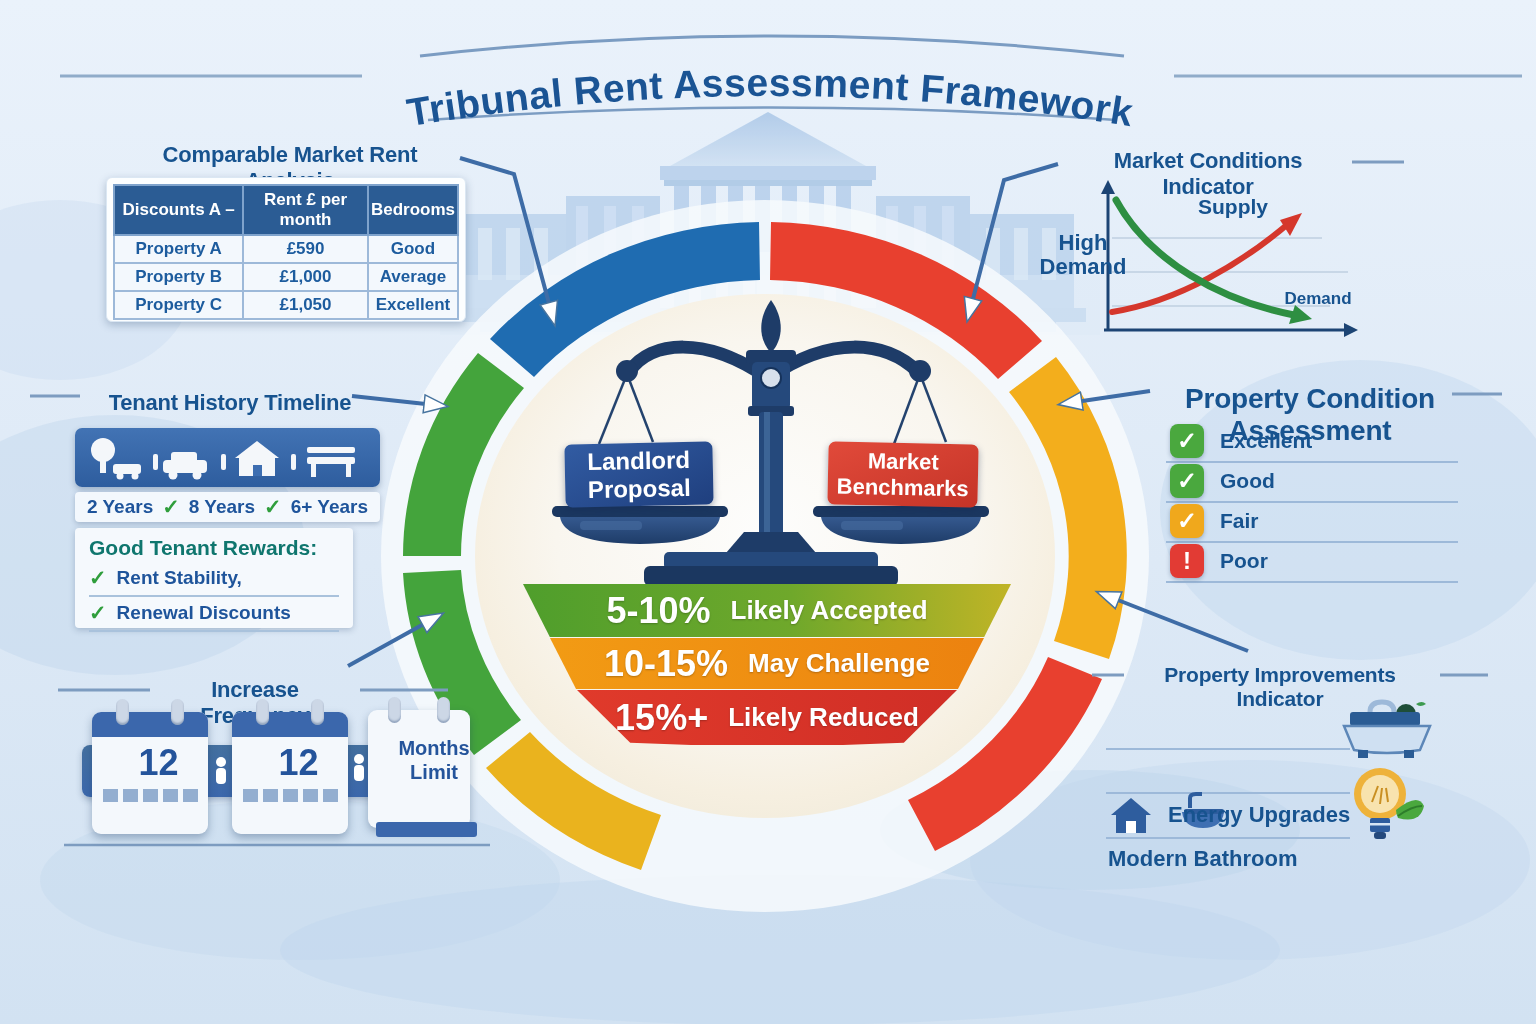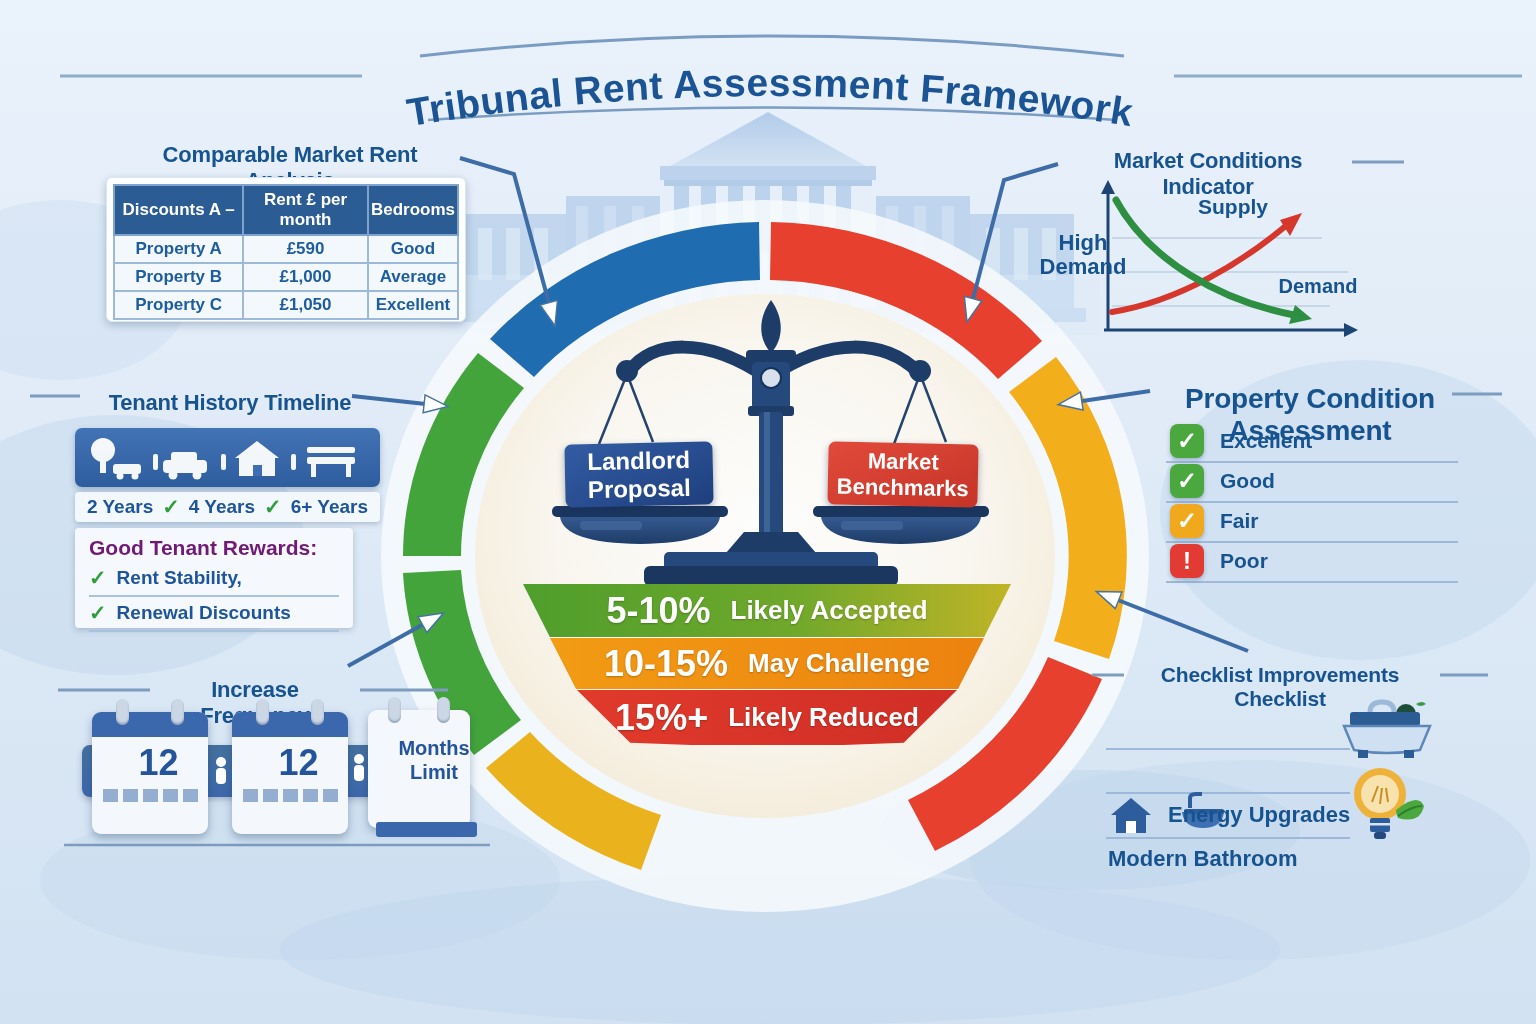--- a/index.html
+++ b/index.html
@@ -14,21 +14,21 @@
   table.cmp{border-collapse:collapse;width:100%;height:100%;}
   table.cmp th{background:#2b5c94;color:#fff;font-size:17px;font-weight:bold;border:2px solid #7fa3cc;padding:4px 2px;}
   table.cmp td{color:#1d5c9e;font-size:17px;font-weight:bold;text-align:center;background:#f3f8fd;border:2px solid #9db9d9;padding:3px 2px;}
   
   .band{background:linear-gradient(180deg,#4273b4,#2e5d9e);border-radius:7px;box-shadow:0 3px 6px rgba(30,60,100,.3);}
   .yearsrow{background:#f3f8fd;border-radius:4px;box-shadow:0 2px 5px rgba(30,60,100,.25);
     display:flex;align-items:center;justify-content:center;gap:9px;
     font-size:19px;font-weight:bold;color:#1e549b;}
   .chk{color:#2f9e3c;font-size:21px;font-weight:bold;}
   .rewards{background:#f5f9fd;border-radius:4px;box-shadow:0 2px 6px rgba(30,60,100,.25);padding:8px 14px 4px 14px;box-sizing:border-box;}
-  .rewards .rtitle{font-size:21px;font-weight:bold;color:#701a75;margin-bottom:2px;}
+  .rewards .rtitle{font-size:21px;font-weight:bold;color:#0f766e;margin-bottom:2px;}
   .rewards .row{display:flex;align-items:center;gap:10px;font-size:19px;font-weight:bold;color:#1e549b;
     border-bottom:2px solid #a9c2dc;padding:4px 0 5px 0;}
   
   .calband{background:linear-gradient(180deg,#44709f,#3c68ac);border-radius:8px;box-shadow:0 3px 6px rgba(30,60,100,.3);}
   .cal{position:absolute;background:#f4f8fc;border-radius:9px;box-shadow:0 4px 8px rgba(30,60,100,.35);z-index:3;}
   .cal .ring{position:absolute;top:-13px;width:13px;height:26px;background:#ccd7e6;border-radius:7px;box-shadow:inset 0 -2px 2px rgba(60,90,130,.4);}
   .cal .hdr{height:25px;background:#3b67ac;border-radius:9px 9px 0 0;}
   .cal .num{text-align:center;font-size:36px;font-weight:bold;color:#24549b;line-height:52px;padding-left:17px;}
   .cal .sq{display:flex;gap:5px;justify-content:center;}
   .cal .sq i{width:15px;height:13px;background:#93aed0;}
@@ -294,21 +294,21 @@
             <rect x="232" y="29" width="48" height="7" rx="2"></rect>
         <rect x="236" y="36" width="5" height="13"></rect>
             <rect x="271" y="36" width="5" height="13"></rect>
       </g>
     </g>
   </svg>
 </div>
 <div class="abs yearsrow" style="left:75px;top:492px;width:305px;height:30px;">
   <span>2 Years</span>
   <span class="chk">✓</span>
-  <span>4 Years</span>
+  <span>8 Years</span>
   <span class="chk">✓</span>
   <span>6+ Years</span>
 </div>
 <div class="abs rewards" style="left:75px;top:528px;width:278px;height:100px;">
   <div class="rtitle">Good Tenant Rewards:</div>
   <div class="row">
     <span class="chk">✓</span>
     <span>Rent Stability,</span>
   </div>
   <div class="row">
@@ -356,21 +356,21 @@
       <rect x="4" y="12" width="10" height="16" rx="4" fill="#fff"></rect>
 </svg>
 <svg class="abs" style="left:350px;top:753px;z-index:4;" width="18" height="30">
   <circle cx="9" cy="6" r="5" fill="#fff"></circle>
       <rect x="4" y="12" width="10" height="16" rx="4" fill="#fff"></rect>
 </svg>
 
 <div class="abs sec-title" style="left:1066px;top:148px;width:284px;font-size:22px;">Market Conditions Indicator</div>
 <div class="abs mclabel" style="left:1028px;top:231px;width:110px;font-size:22px;">High Demand</div>
 <div class="abs mclabel" style="left:1188px;top:195px;width:90px;font-size:21px;">Supply</div>
-<div class="abs mclabel" style="left:1268px;top:275px;width:100px;font-size:20px;">Demand</div>
+<div class="abs mclabel" style="left:1268px;top:290px;width:100px;font-size:17px;">Demand</div>
 
 <div class="abs sign blue" style="left:565px;top:443px;width:148px;height:63px;">Landlord Proposal</div>
 <div class="abs sign red" style="left:828px;top:443px;width:150px;height:63px;">Market Benchmarks</div>
 
 <div class="abs bannert ban-g" style="left:523px;top:584px;width:488px;height:53px;">
   <span class="rng">5-10%</span>
   <span class="lbl">Likely Accepted</span>
 </div>
 <div class="abs bannert ban-o" style="left:550px;top:638px;width:434px;height:51px;">
   <span class="rng">10-15%</span>
@@ -392,21 +392,21 @@
 </div>
 <div class="abs citem" style="left:1170px;top:504px;">
   <span class="badge b-amber">✓</span>
   <span class="clabel">Fair</span>
 </div>
 <div class="abs citem" style="left:1170px;top:544px;">
   <span class="badge b-red">!</span>
   <span class="clabel">Poor</span>
 </div>
 
-<div class="abs sec-title" style="left:1120px;top:663px;width:320px;font-size:21px;">Checklist Improvements Checklist</div>
+<div class="abs sec-title" style="left:1120px;top:663px;width:320px;font-size:21px;">Property Improvements Indicator</div>
 <div class="abs iitem" style="left:1108px;top:792px;flex-direction:column;">
   <svg width="46" height="40">
     <path d="M10,16 L10,6 Q10,2 16,2 L22,2" stroke="#2e5d9e" stroke-width="4" fill="none"></path>
     <path d="M2,20 L44,20 Q42,36 23,36 Q4,36 2,20 Z" fill="#3e6fb2"></path>
     <rect x="4" y="17" width="40" height="5" rx="2" fill="#2e5d9e"></rect>
   </svg>
   <span class="clabel" style="font-size:22px;">Modern Bathroom</span>
 </div>
 <div class="abs iitem" style="left:1108px;top:795px;">
   <svg width="46" height="40">

